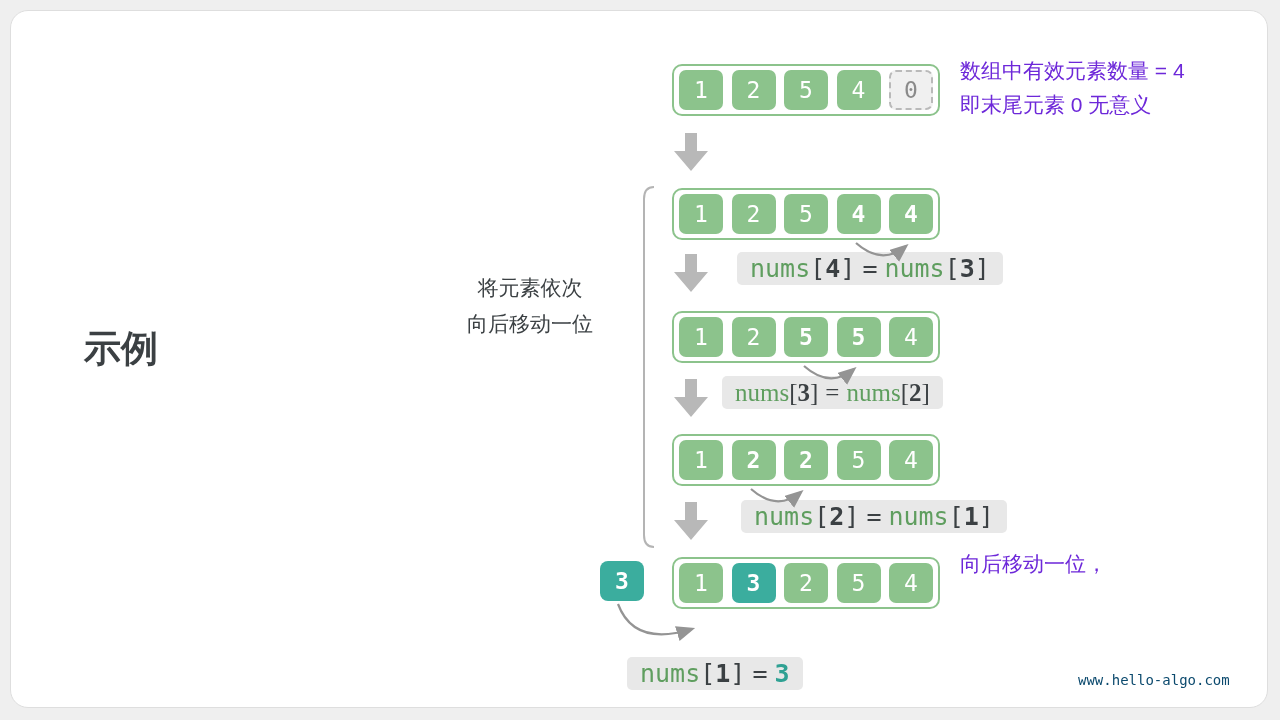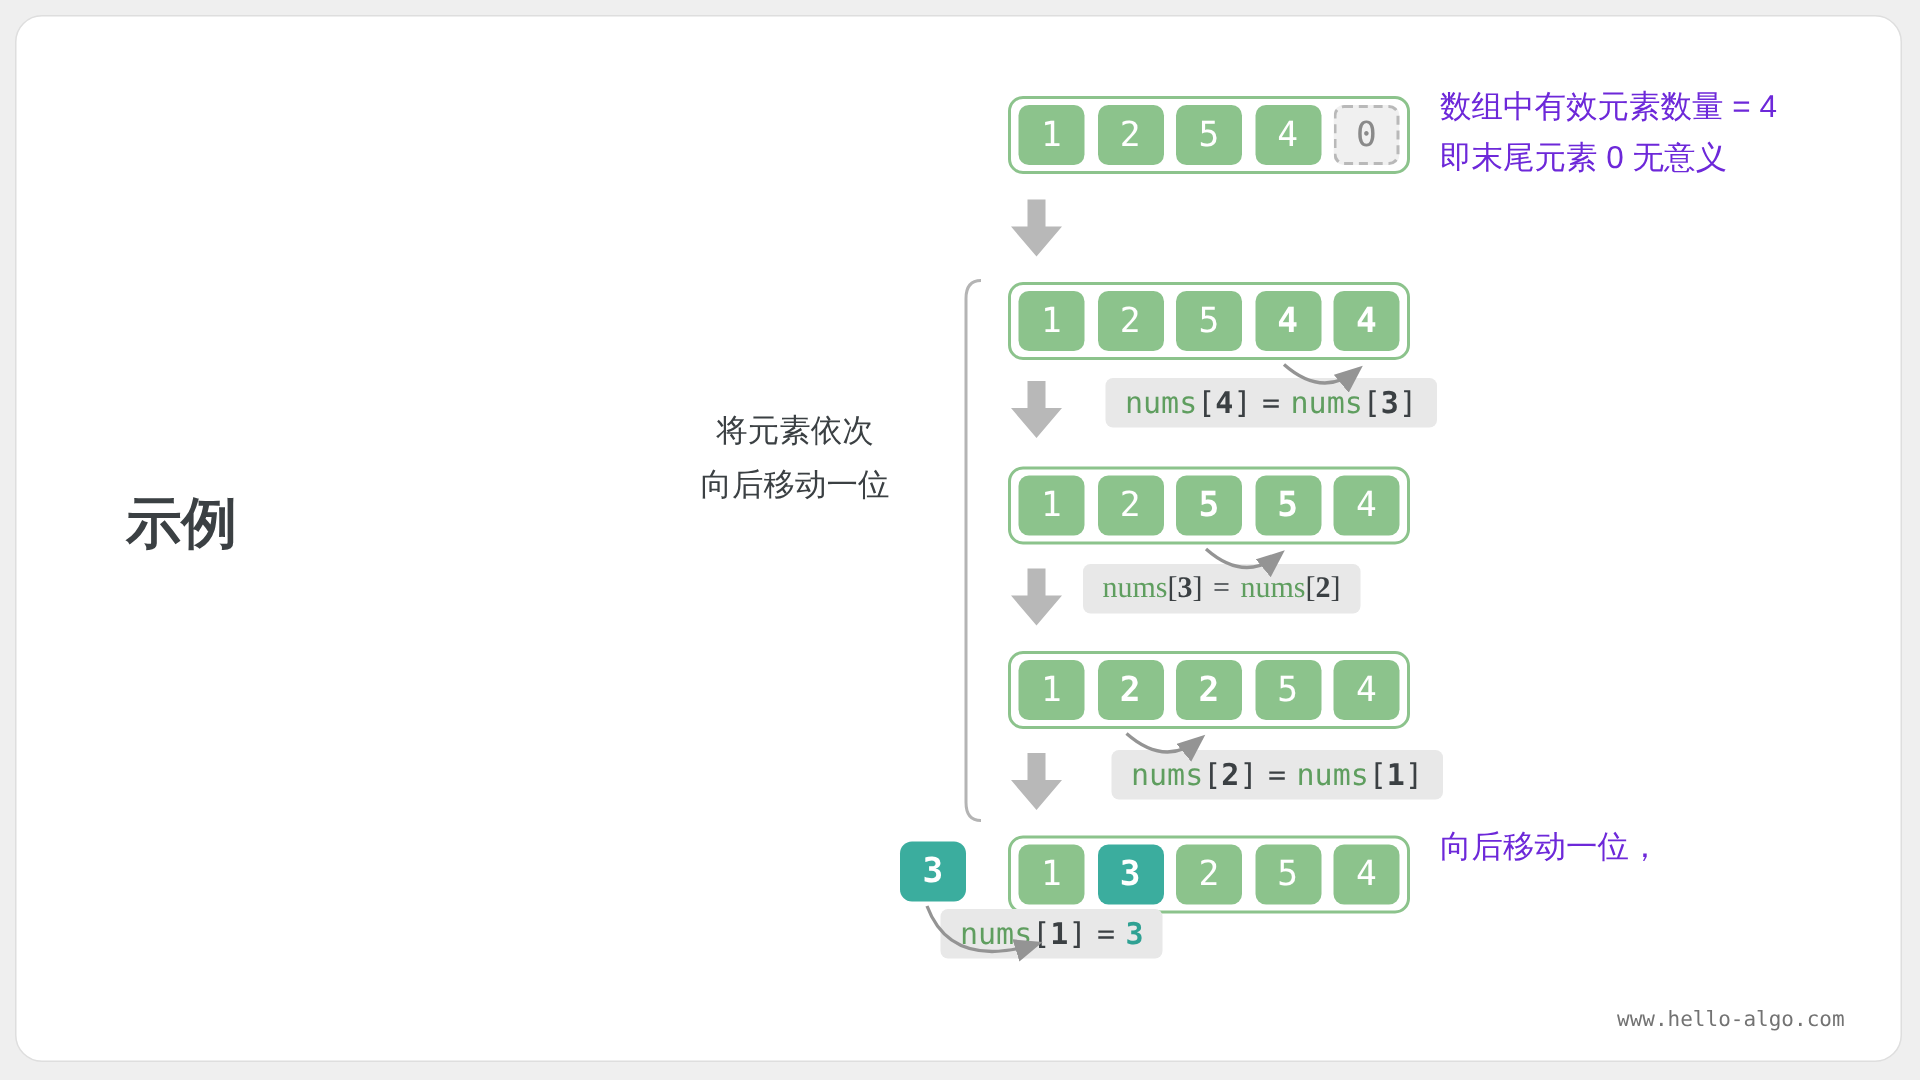--- a/index.html
+++ b/index.html
@@ -5,31 +5,31 @@
   html,body{margin:0;padding:0;background:#efefef;}
   .canvas{position:relative;width:1280px;height:720px;background:#efefef;font-family:"Liberation Sans",sans-serif;color:#3b4043;overflow:hidden;}
   .card{position:absolute;left:10px;top:10px;width:1258px;height:698px;background:#ffffff;border:1px solid #dedede;border-radius:18px;box-sizing:border-box;}
   .array{position:absolute;display:flex;justify-content:space-between;align-items:center;width:268px;height:52px;padding:0 5px;background:#fff;border:2px solid #8cc38c;border-radius:10px;box-sizing:border-box;left:672px;}
   .row1{top:64px;}.row2{top:188px;}.row3{top:311px;}.row4{top:434px;}.row5{top:557px;}
   .cell{width:44px;height:40px;border-radius:7px;background:#8cc38c;color:#fff;display:flex;align-items:center;justify-content:center;font-family:"DejaVu Sans Mono",monospace;font-size:23px;box-sizing:border-box;}
   .cell.bold{font-weight:bold;}
   .cell.dashed{background:#f0f0f0;border:2px dashed #b9b9b9;color:#8a8a8a;}
   .cell.teal{background:#3bad9e;font-weight:bold;}
   .standalone{position:absolute;left:600px;top:561px;width:44px;height:40px;border-radius:8px;background:#3bad9e;color:#fff;display:flex;align-items:center;justify-content:center;font-family:"DejaVu Sans Mono",monospace;font-size:23px;font-weight:bold;}
-  .op-label{position:absolute;height:33px;line-height:33px;padding:0 13px;background:#e8e8e8;border-radius:5px;font-family:"DejaVu Sans Mono",monospace;font-size:20px;color:#3b4043;white-space:nowrap;}
+  .op-label{position:absolute;height:33px;line-height:33px;padding:0 13px;background:#e8e8e8;border-radius:5px;font-family:"DejaVu Sans Mono",monospace;font-size:25px;color:#3b4043;white-space:nowrap;}
   .op-label .fn{color:#5f9e5f;}
   .op-label .idx{font-weight:bold;}
   .op-label .eq{margin:0 7px;}
   .op-label .val{color:#2fa193;font-weight:bold;}
   .note{position:absolute;font-size:21px;color:#6d28d9;white-space:nowrap;}
   .shift-note{position:absolute;left:432px;top:270px;width:196px;text-align:center;font-size:21px;line-height:36px;color:#3b4043;}
   .example-title{position:absolute;left:84px;top:324px;font-size:37px;font-weight:bold;color:#3b4043;}
   .example-desc{position:absolute;left:84px;top:360px;font-size:21px;color:#3b4043;white-space:nowrap;}
   .example-desc .val{color:#2fa193;font-weight:bold;margin-left:7px;}
-  .watermark{position:absolute;left:1078px;top:672px;font-family:"DejaVu Sans Mono",monospace;font-size:14px;color:#737373;}
+  .watermark{position:absolute;left:1078px;top:672px;font-family:"DejaVu Sans Mono",monospace;font-size:14px;color:#0c4a6e;}
   .overlay{position:absolute;left:0;top:0;pointer-events:none;}
 </style>
 </head>
 <body>
 
 <div class="canvas">
   <div class="card"></div>
 
   <div class="example-title">示例</div>
 
@@ -78,21 +78,21 @@
   <div class="op-label" style="left:707px;top:500px;margin-left:34px;"><span class="fn">nums</span><span>[</span><span class="idx">2</span><span>]</span><span class="eq">=</span><span class="fn">nums</span><span>[</span><span class="idx">1</span><span>]</span></div>
 
   <div class="standalone">3</div>
   <div class="array row5">
     <span class="cell">1</span>
     <span class="cell teal">3</span>
     <span class="cell">2</span>
     <span class="cell">5</span>
     <span class="cell">4</span>
   </div>
-  <div class="op-label" style="left:627px;top:606px;"><span class="fn">nums</span><span>[</span><span class="idx">1</span><span>]</span><span class="eq">=</span><span class="val">3</span></div>
+  <div class="op-label" style="left:627px;top:657px;"><span class="fn">nums</span><span>[</span><span class="idx">1</span><span>]</span><span class="eq">=</span><span class="val">3</span></div>
 
   <svg class="overlay" width="1280" height="720" viewBox="0 0 1280 720">
     <defs>
       <marker id="ah" markerWidth="9" markerHeight="8" refX="7" refY="3.5" orient="auto">
         <path d="M0,0 L8.5,3.5 L0,7 Z" fill="#949494"></path>
       </marker>
     </defs>
     <path d="M 654 187 Q 644 187 644 199 L 644 535 Q 644 547 654 547" stroke="#b4b4b4" stroke-width="2" fill="none"></path>
     <polygon points="685,133 697,133 697,151 708,151 691,171 674,151 685,151" fill="#b8b8b8"></polygon>
     <polygon points="685,254 697,254 697,272 708,272 691,292 674,272 685,272" fill="#b8b8b8"></polygon>

